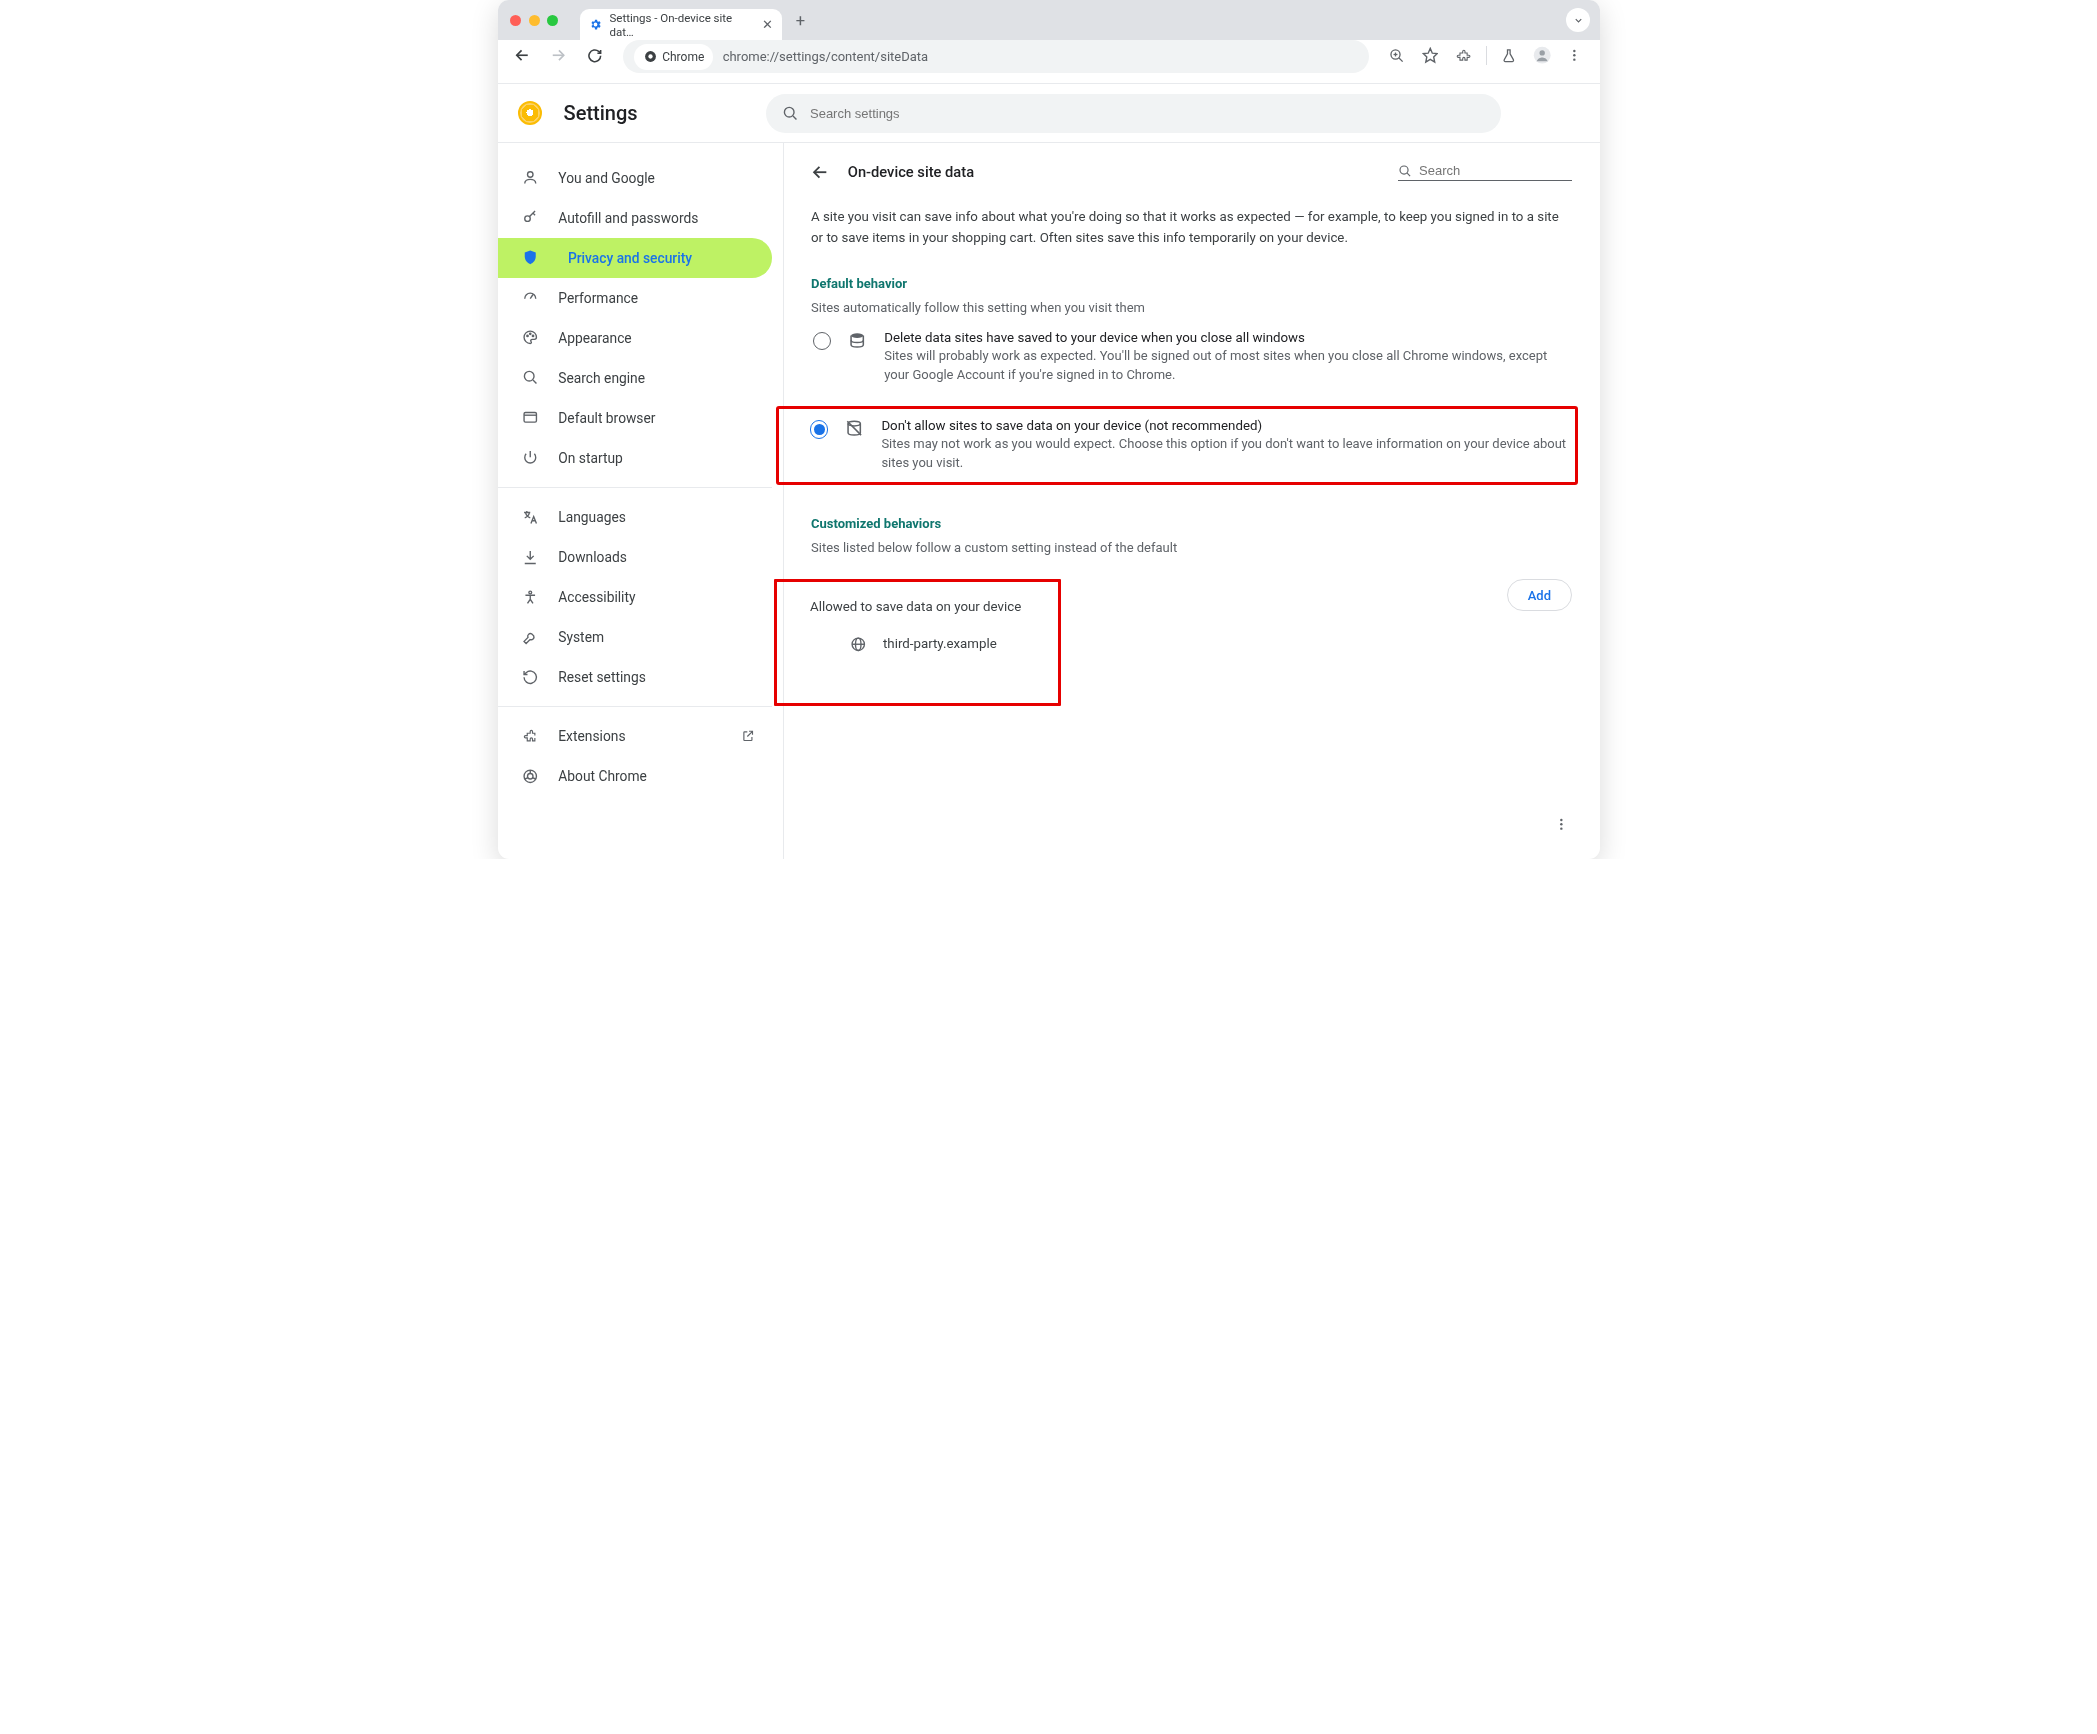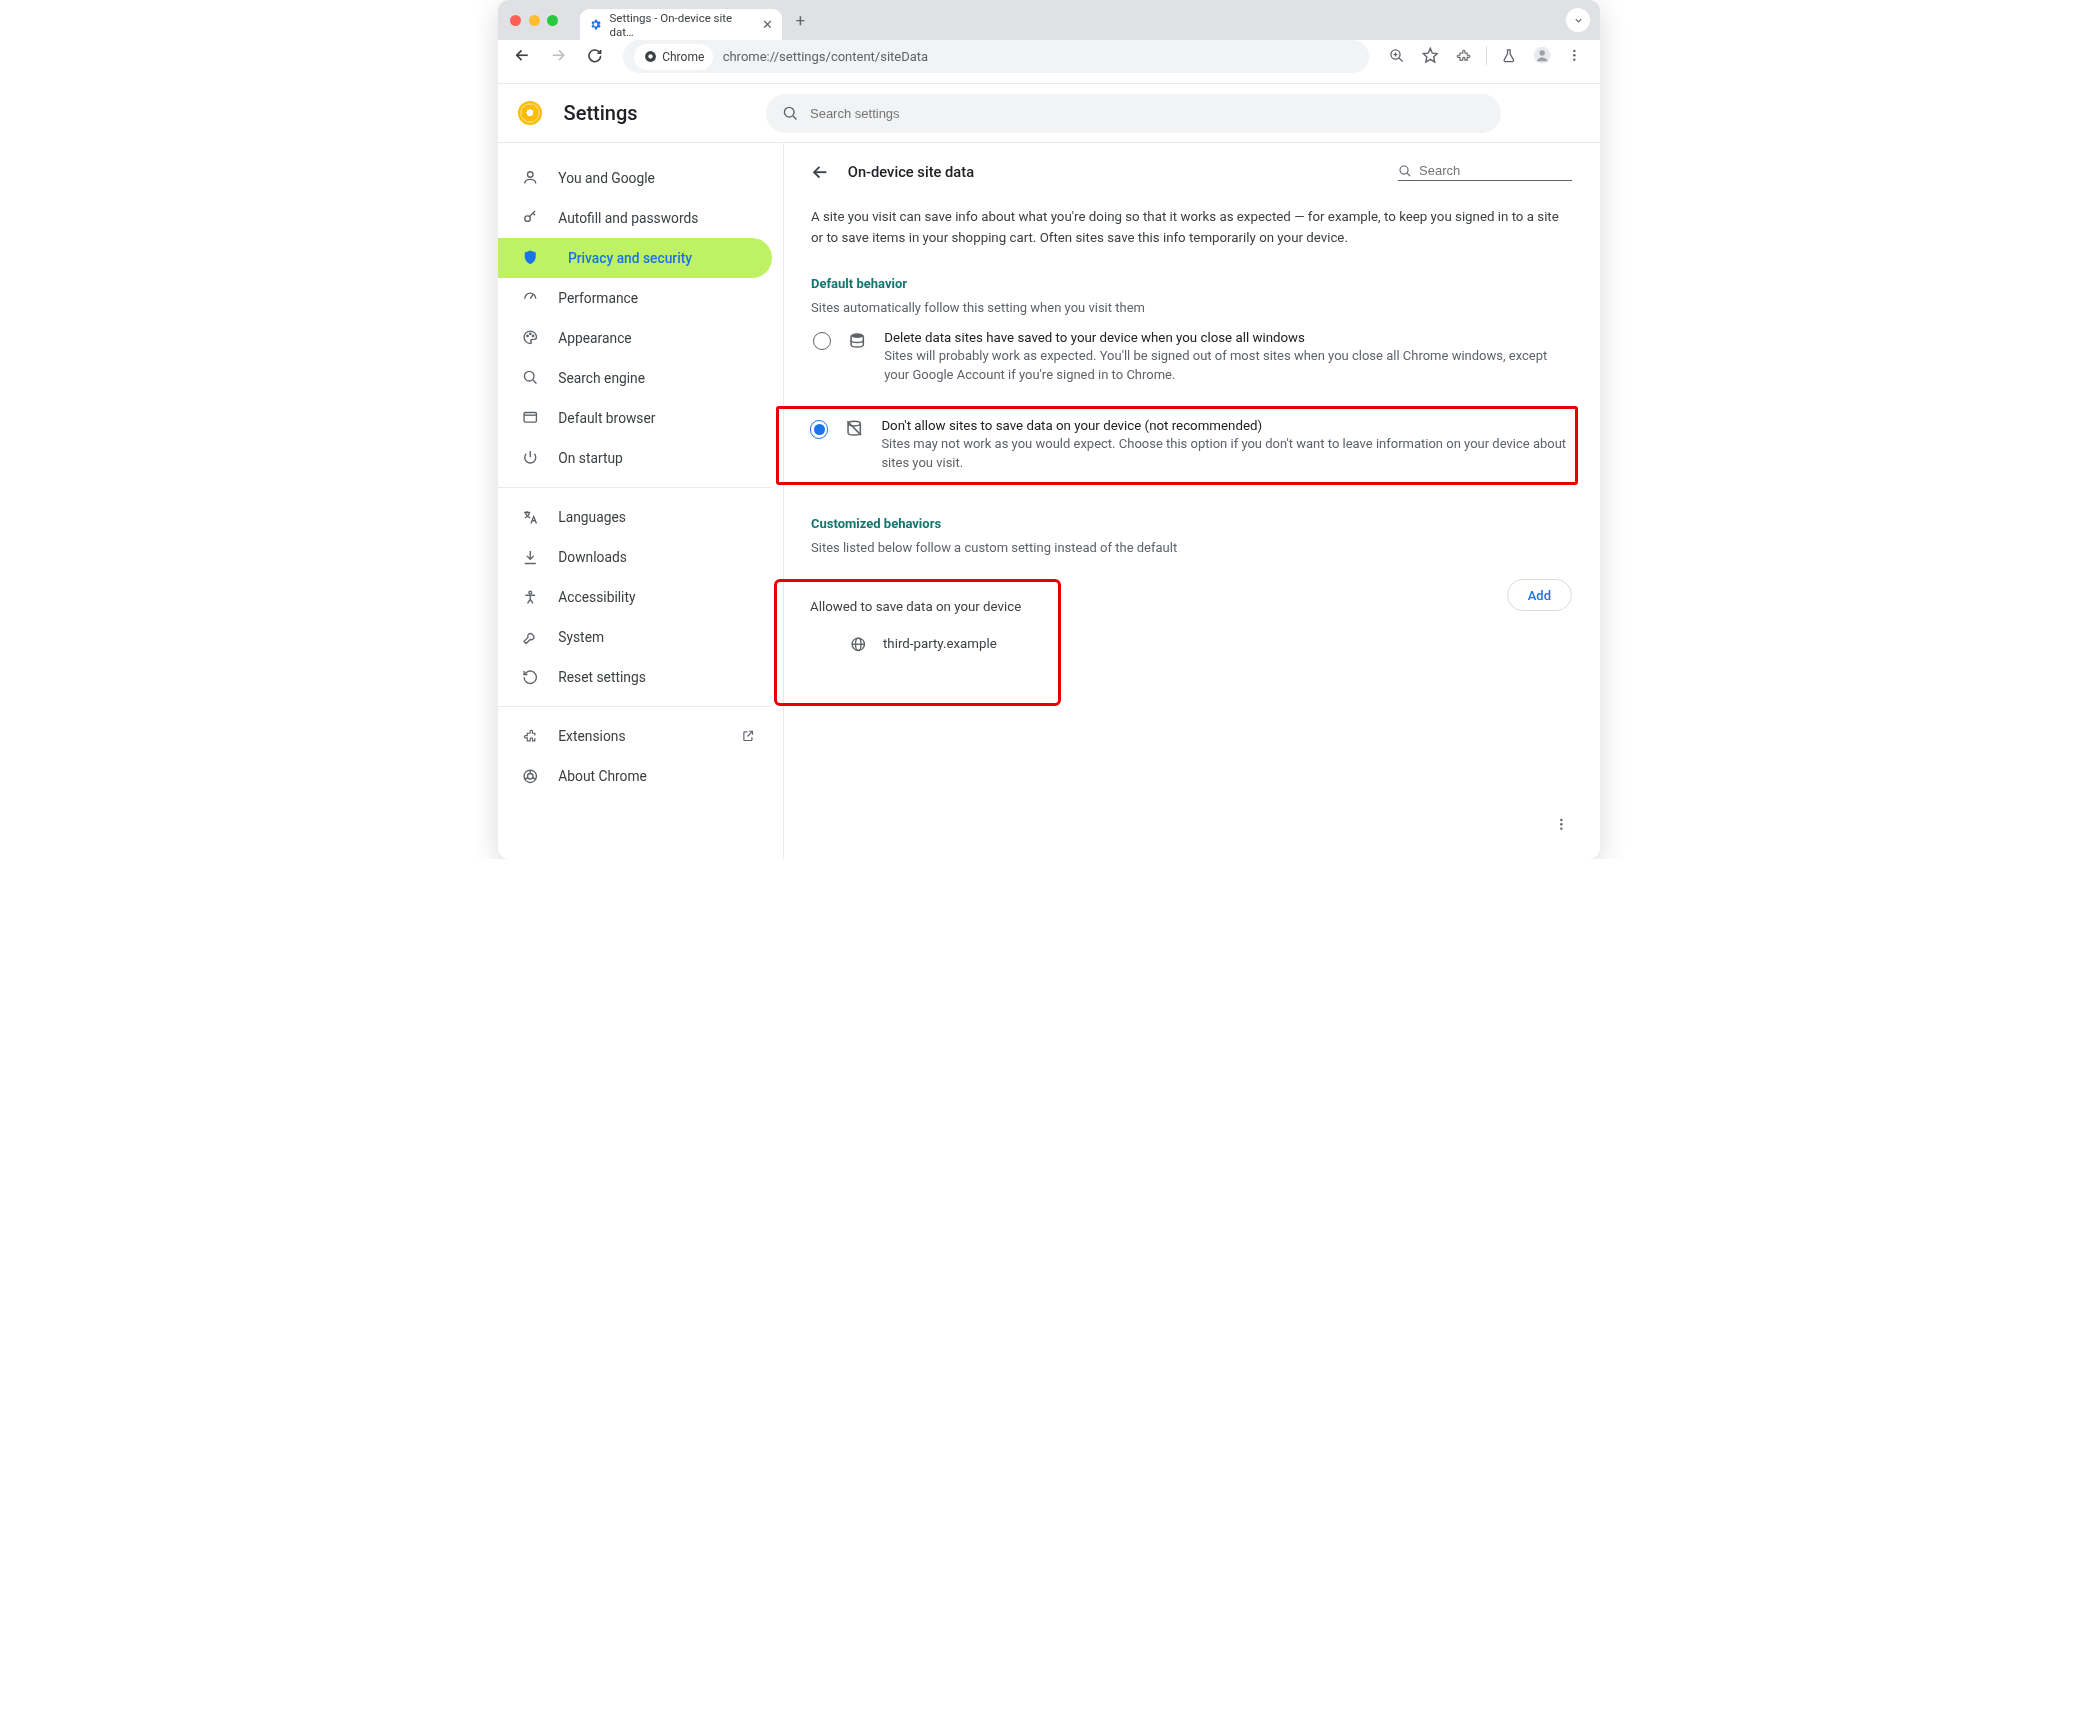--- a/index.html
+++ b/index.html
@@ -62,21 +62,21 @@
   .radio.selected { border-color: #1a73e8; }
   .radio.selected::after { content: ""; position: absolute; inset: 2.8px; background: #1a73e8; border-radius: 50%; }
   .radio-icon { width: 20px; color: #5f6368; flex-shrink: 0; margin-top: 0.9px; }
   .radio-text .t1 { font-size: 13.3px; color: #202124; }
   .radio-text .t2 { font-size: 13px; color: #5f6368; margin-top: 1.8px; line-height: 1.45; }
 
   .highlight { border: 3.7px solid #e60000; border-radius: 3px; margin-top: 7px; }
   .hl1 { padding: 5.5px 3.7px 5.5px 31px; margin-left: -35px; margin-right: -5.5px; }
   .allowed-block { margin-top: 24px; }
   .allowed-head { display: flex; align-items: center; }
-  .allowed-head .hl2 { border: 3.7px solid #e60000; padding: 16.5px 37px 51px 33px; margin-left: -37px; border-radius: 6px; display: inline-block; }
+  .allowed-head .hl2 { border: 3.7px solid #e60000; padding: 16.5px 37px 51px 33px; margin-left: -37px; border-radius: 1px; display: inline-block; }
   .add-btn { margin-left: auto; border: 0.9px solid #dadce0; color: #1a73e8; font-weight: 500; padding: 7.3px 20px; border-radius: 18.4px; font-size: 13px; cursor: pointer; align-self: flex-start; }
   .allowed-title { font-size: 13.3px; color: #3c4043; }
   .site-row { display: flex; align-items: center; gap: 16.5px; margin-top: 22px; padding-left: 40px; }
 
   svg { display: block; }
 </style>
 </head>
 <body>
 
 <div class="window">

